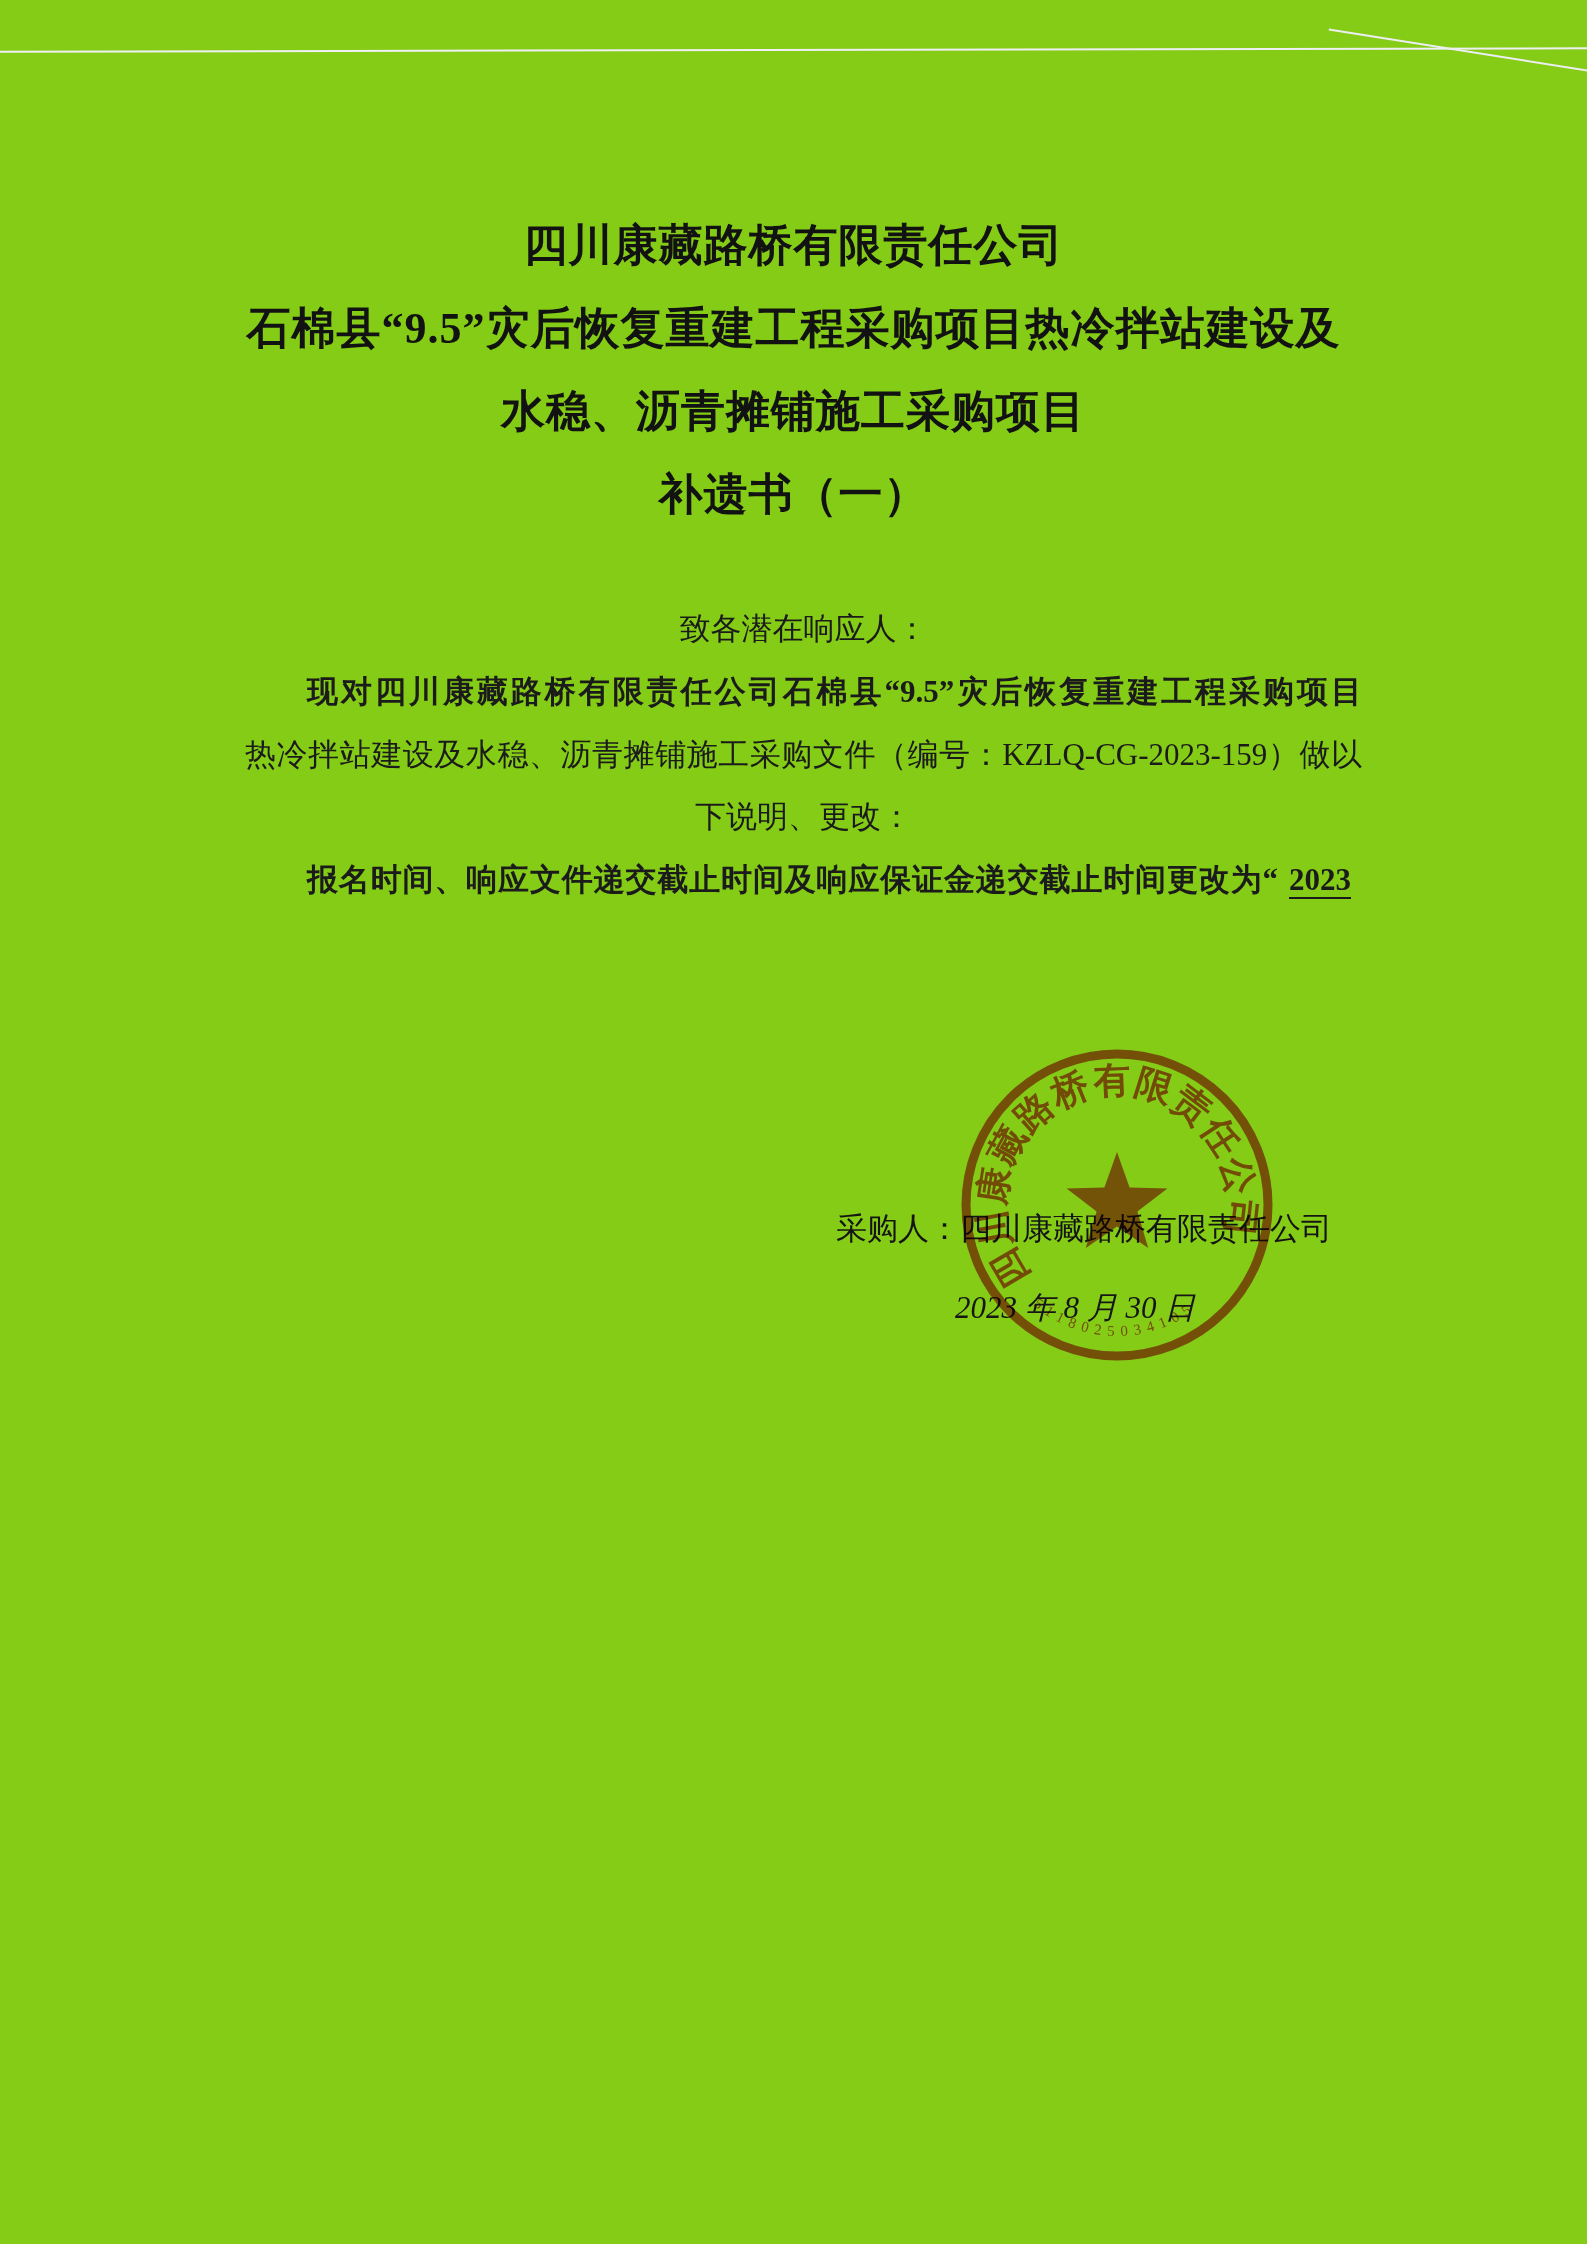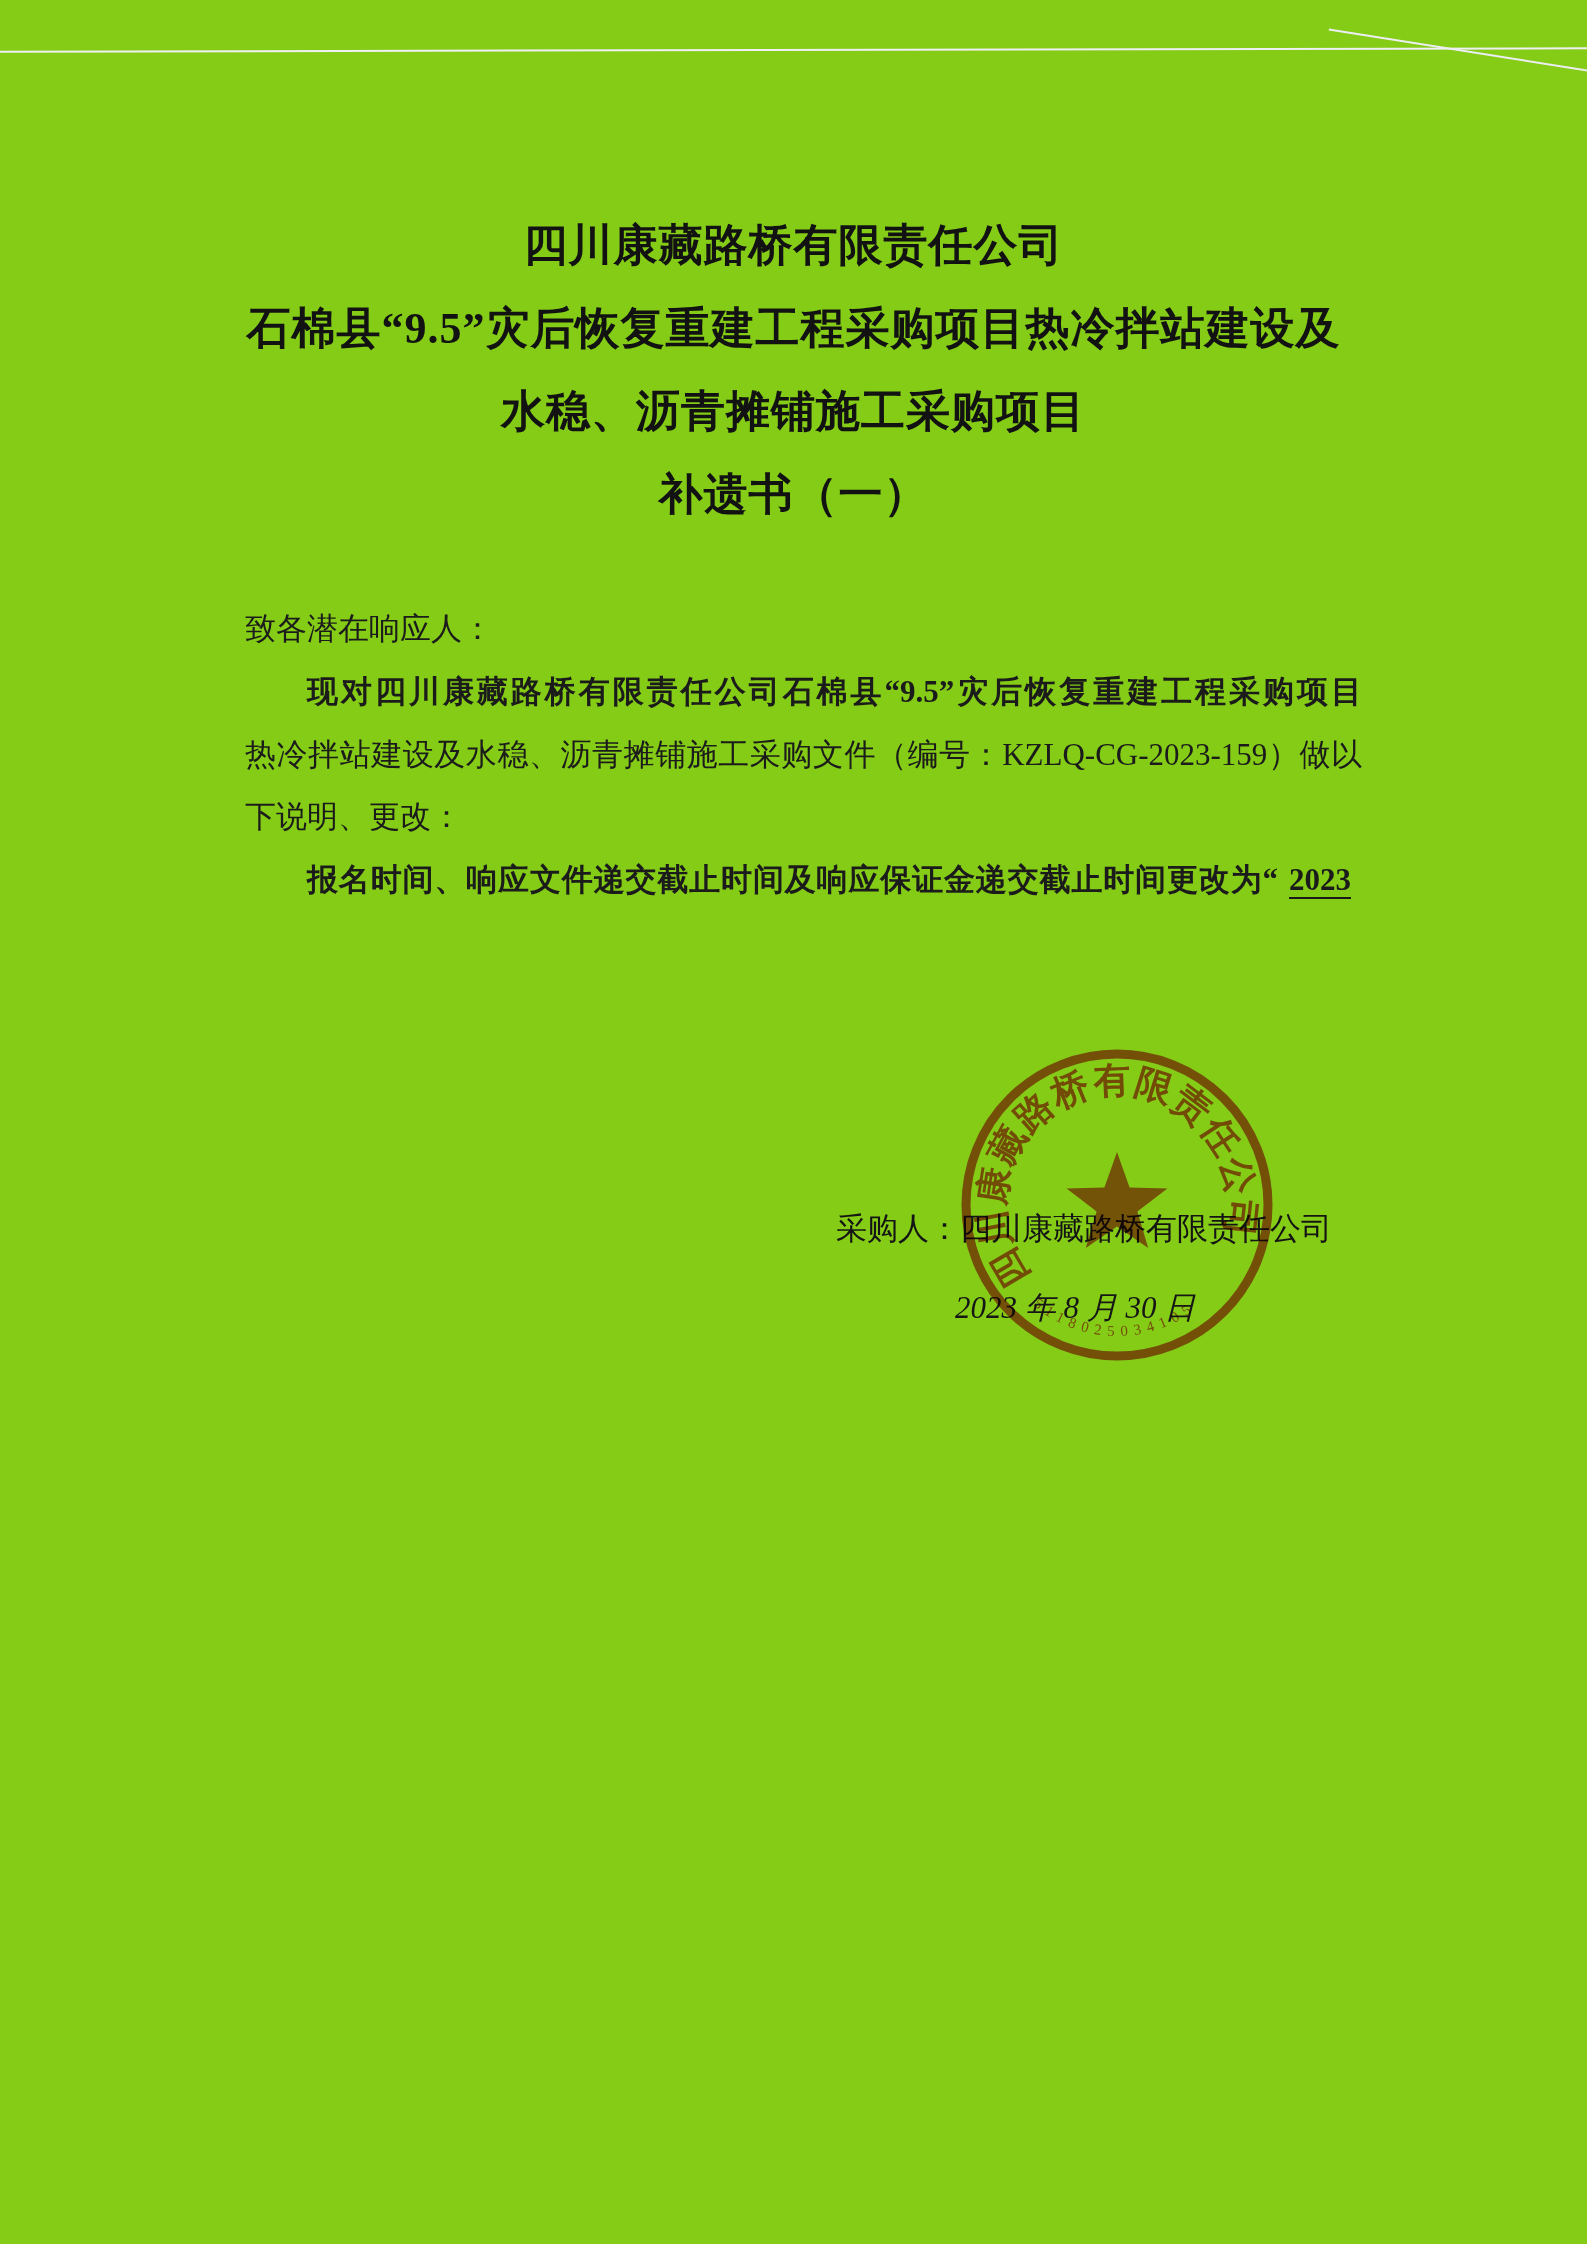--- a/index.html
+++ b/index.html
@@ -18,21 +18,21 @@
 
   .title-block{
     position:absolute;left:235px;top:204px;width:1117px;
     text-align:center;font-weight:700;color:#121212;
     font-size:44px;line-height:83px;letter-spacing:1px;
   }
   .body-block{
     position:absolute;left:245px;top:598px;width:1117px;
     font-size:31px;line-height:62.8px;color:#1b1b1b;
   }
-  .line{text-align:left;}
+  .line{text-align:center;}
   .indent{padding-left:62px;font-weight:bold;}
   .stretch{text-align:justify;text-align-last:justify;text-justify:distribute;}
   .body-block u{
     text-decoration:underline;
     text-underline-offset:7px;
     text-decoration-thickness:2px;
     margin:0 11px;
   }
   .sig-line{
     position:absolute;left:836px;top:1203px;

